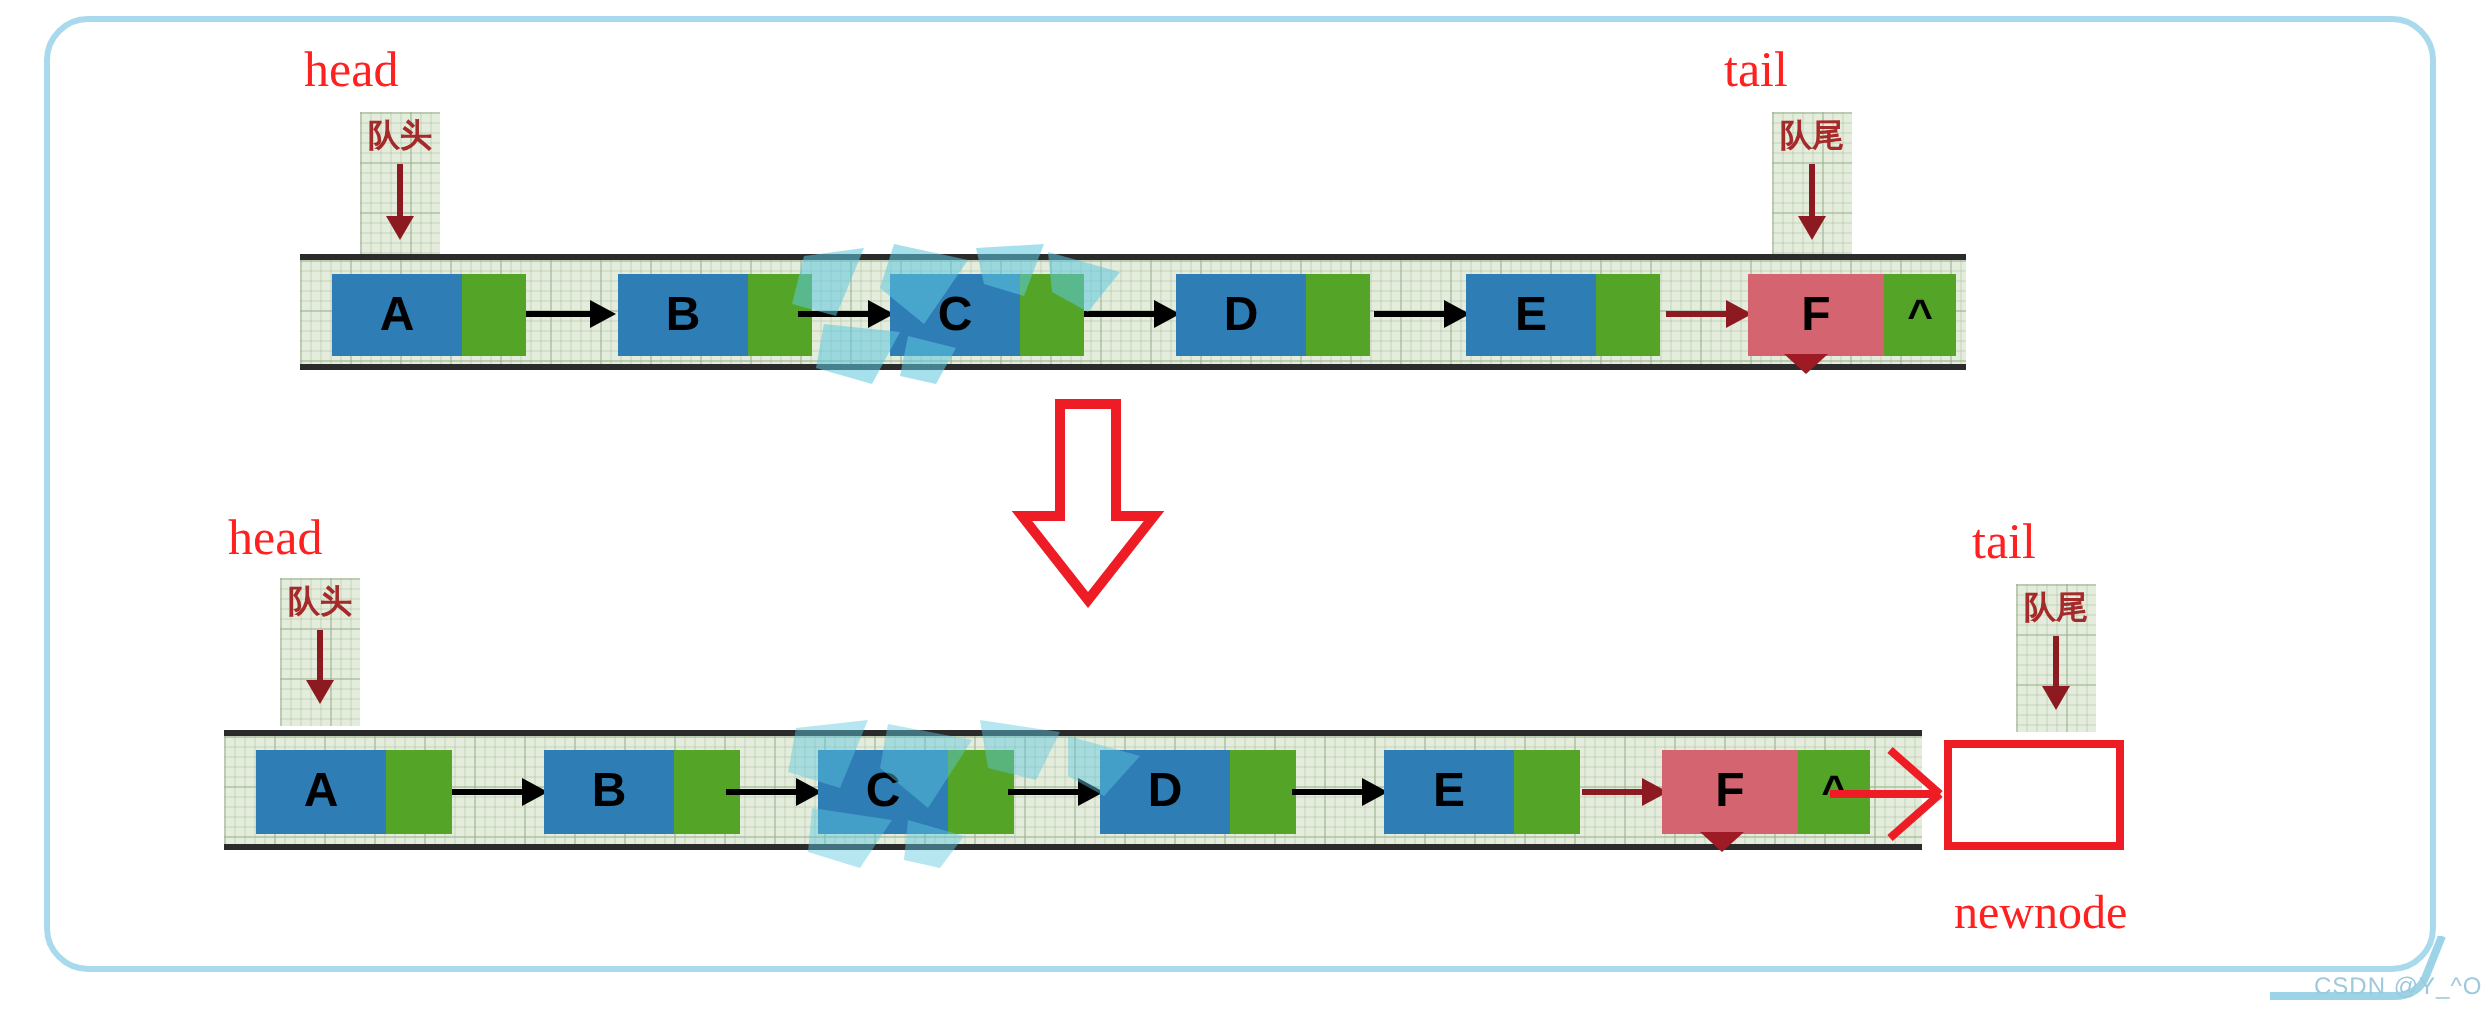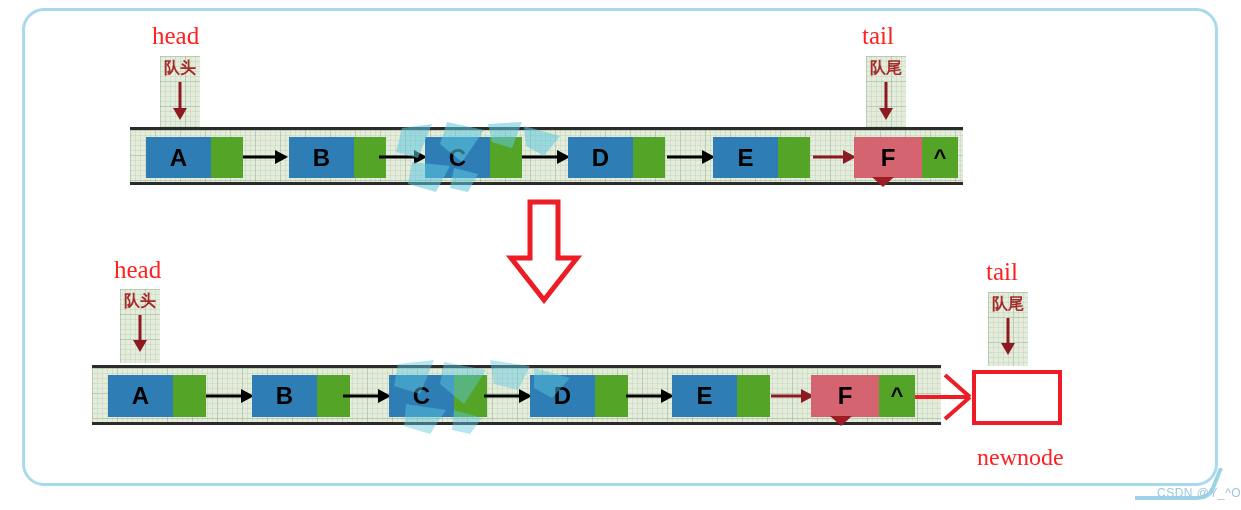--- a/index.html
+++ b/index.html
@@ -19,20 +19,21 @@
 
   
   .gridpaper{
     background-color:#e4ecdc;
     background-image:
       linear-gradient(to right, rgba(150,175,140,.40) 1px, transparent 1px),
       linear-gradient(to bottom, rgba(150,175,140,.40) 1px, transparent 1px),
       linear-gradient(to right, rgba(150,175,140,.20) 1px, transparent 1px),
       linear-gradient(to bottom, rgba(150,175,140,.20) 1px, transparent 1px);
     background-size:25px 25px,25px 25px,5px 5px,5px 5px;
+    margin-left:20px;
   }
 
   
   .band{position:absolute;box-sizing:border-box;
         border-top:3px solid #2b2b2b;border-bottom:3px solid #2b2b2b;}
   .band .inner{position:absolute;left:0;top:0;right:0;bottom:0;}
 
   
   .node{position:absolute;display:flex;align-items:stretch;}
   .cell{display:flex;align-items:center;justify-content:center;

